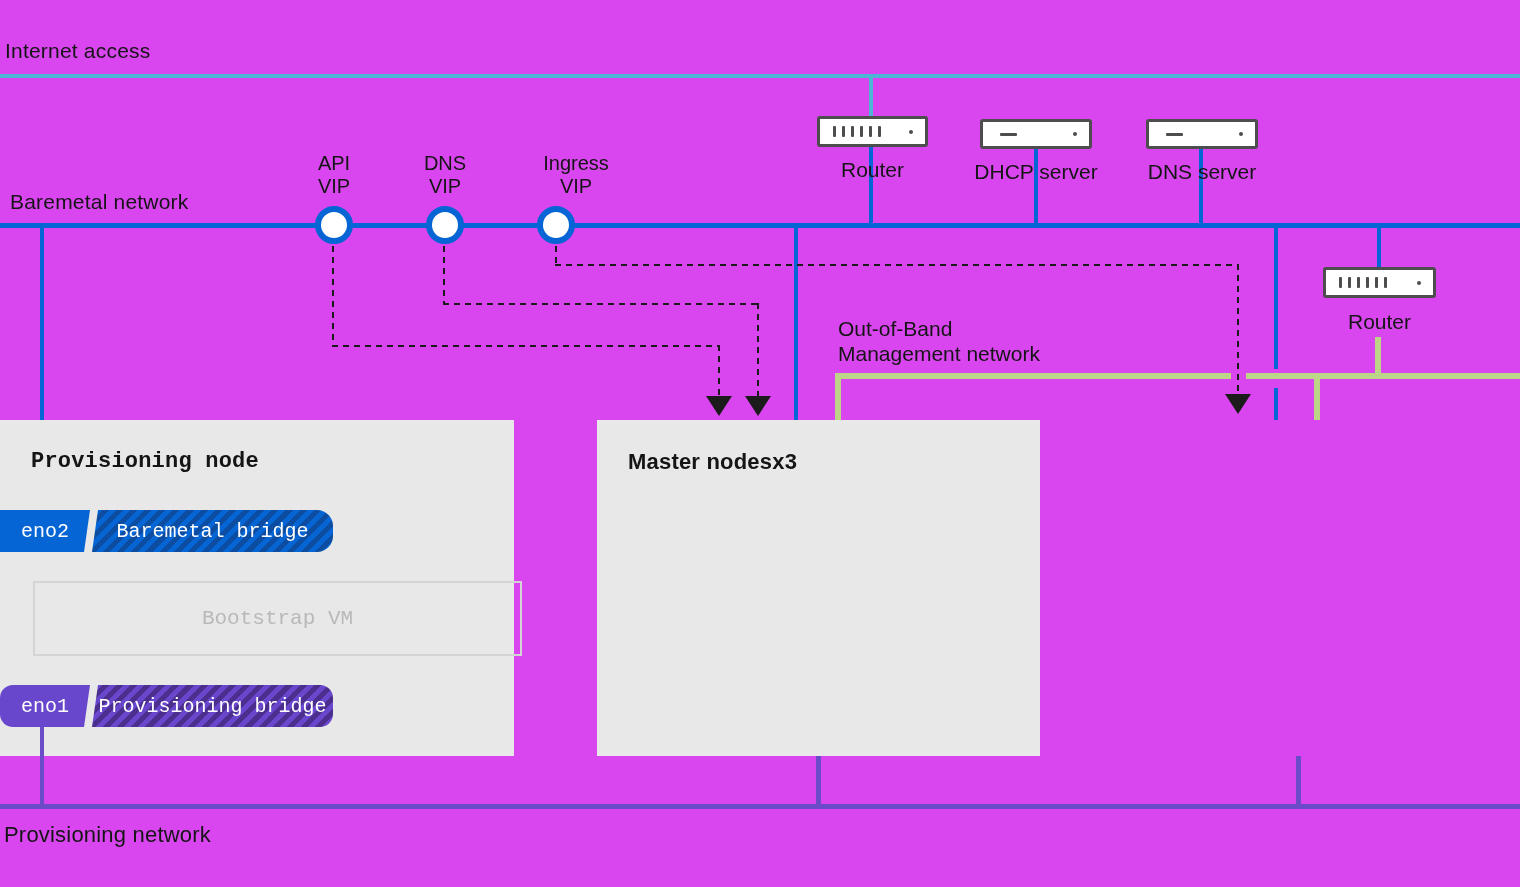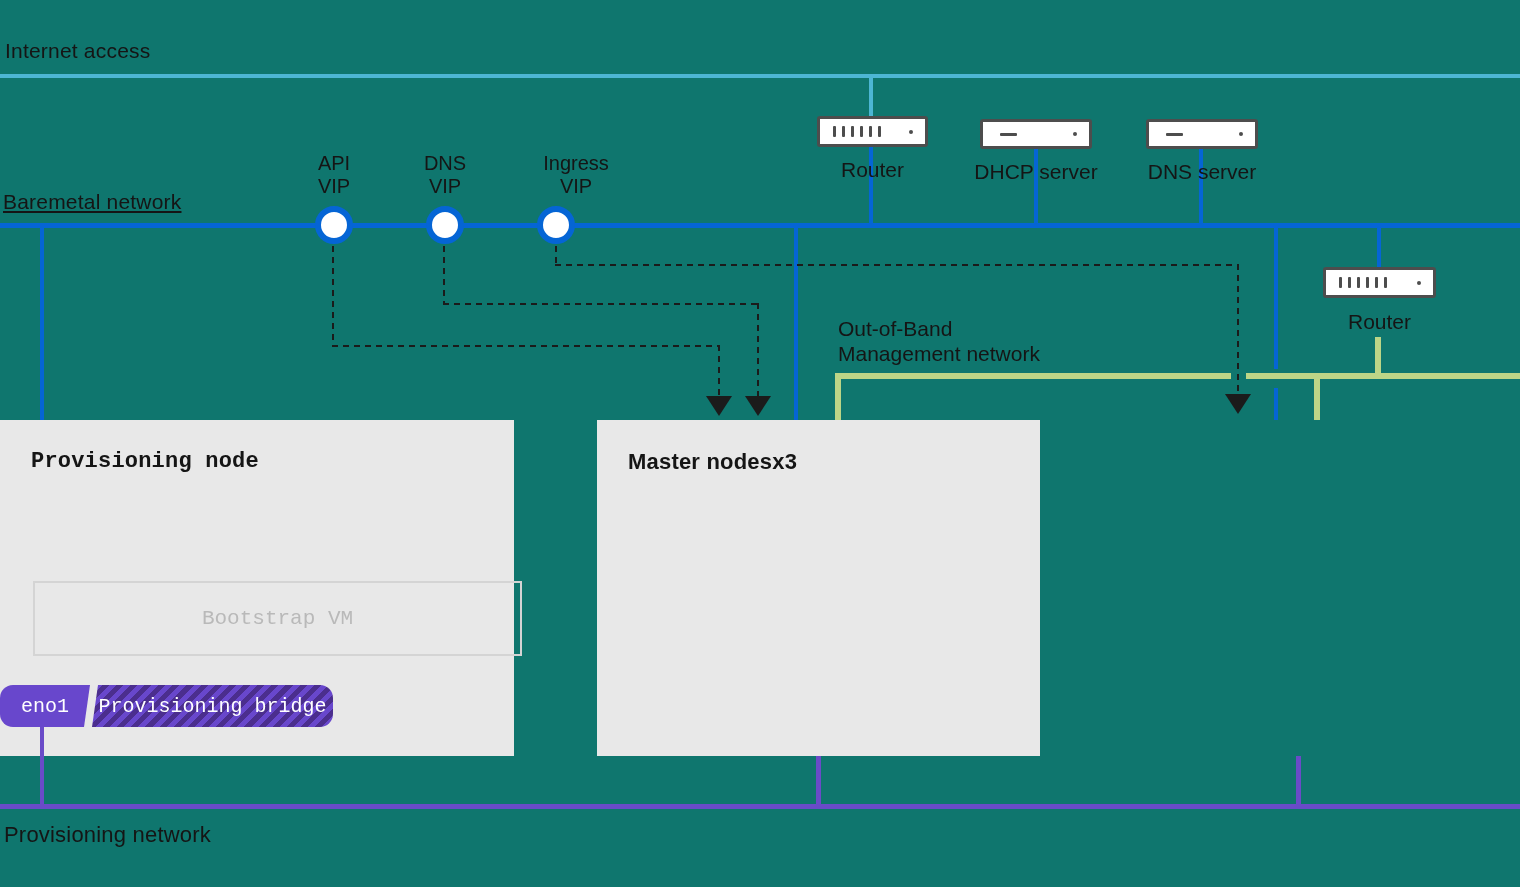--- a/index.html
+++ b/index.html
@@ -3,21 +3,21 @@
 <meta charset="utf-8">
 <style>
   :root{
     --blue:#0565d5; --cyan:#4db6d4; --green:#bdd587; --purpleline:#6a4bc8;
     --bluechip:#0565d5; --bluehatch:#0c4da1; --purplechip:#6847cc; --purplehatch:#4b2e8e;
     --boxgray:#e8e8e8; --vmborder:#d4d4d4; --vmtext:#b9b9b9; --icongray:#4d4d4d;
     --text:#151515; --dash:#1b1b1b;
   }
   *{margin:0;padding:0;box-sizing:border-box;}
   body{background:#ffffff;font-family:"Liberation Sans",sans-serif;color:var(--text);}
-  .canvas{position:relative;width:1520px;height:887px;background:#0f766e;overflow:hidden;}
+  .canvas{position:relative;width:1520px;height:887px;background:#d946ef;overflow:hidden;}
   .abs{position:absolute;}
   .netlabel{font-size:21px;font-weight:500;letter-spacing:.2px;}
   .hline{position:absolute;}
   .vline{position:absolute;}
   .cyan{background:var(--cyan);}
   .blue{background:var(--blue);}
   .green{background:var(--green);}
   .purple{background:var(--purpleline);}
   .vip-circle{position:absolute;width:38px;height:38px;border-radius:50%;
     background:#fff;border:6px solid var(--blue);}
@@ -54,21 +54,21 @@
 </style>
 </head>
 <body>
 
 <div class="canvas">
 
   <div class="abs netlabel" style="left:5px;top:39px;">Internet access</div>
   <div class="hline cyan" style="left:0;top:74px;width:1520px;height:4px;"></div>
   <div class="vline cyan" style="left:869px;top:78px;width:4px;height:38px;"></div>
 
-  <div class="abs netlabel" style="left:3px;top:190px;text-decoration:underline;">Baremetal network</div>
+  <div class="abs netlabel" style="left:10px;top:190px;">Baremetal network</div>
   <div class="hline blue" style="left:0;top:223px;width:1520px;height:5px;"></div>
 
   <div class="vline blue" style="left:40px;top:227px;width:4px;height:216px;"></div>
   <div class="vline blue" style="left:40px;top:479px;width:4px;height:32px;"></div>
   <div class="vline blue" style="left:794px;top:227px;width:4px;height:193px;"></div>
   <div class="vline blue" style="left:869px;top:147px;width:4px;height:78px;"></div>
   <div class="vline blue" style="left:1034px;top:148px;width:4px;height:77px;"></div>
   <div class="vline blue" style="left:1199px;top:148px;width:4px;height:77px;"></div>
   <div class="vline blue" style="left:1274px;top:227px;width:4px;height:142px;"></div>
   <div class="vline blue" style="left:1274px;top:388px;width:4px;height:32px;"></div>
@@ -135,20 +135,26 @@
     <div>Management network</div>
   </div>
   <div class="hline green" style="left:835px;top:373px;width:396px;height:6px;"></div>
   <div class="hline green" style="left:1246px;top:373px;width:274px;height:6px;"></div>
   <div class="vline green" style="left:835px;top:373px;width:6px;height:47px;"></div>
   <div class="vline green" style="left:1314px;top:379px;width:6px;height:41px;"></div>
   <div class="vline green" style="left:1375px;top:337px;width:6px;height:36px;"></div>
 
   <div class="nodebox" style="left:0;width:514px;font-family:Liberation Mono, monospace;">
     <div class="nodetitle">Provisioning node</div>
+    <div class="badge blue-badge" style="top:90px;">
+      <div class="chip">eno2</div>
+      <div class="hatch">
+        <span class="bridgetext">Baremetal bridge</span>
+      </div>
+    </div>
     <div class="vmbox">
       <span>Bootstrap VM</span>
     </div>
     <div class="badge purple-badge" style="top:265px;border-radius:13px;">
       <div class="chip">eno1</div>
       <div class="hatch">
         <span class="bridgetext">Provisioning bridge</span>
       </div>
     </div>
   </div>

